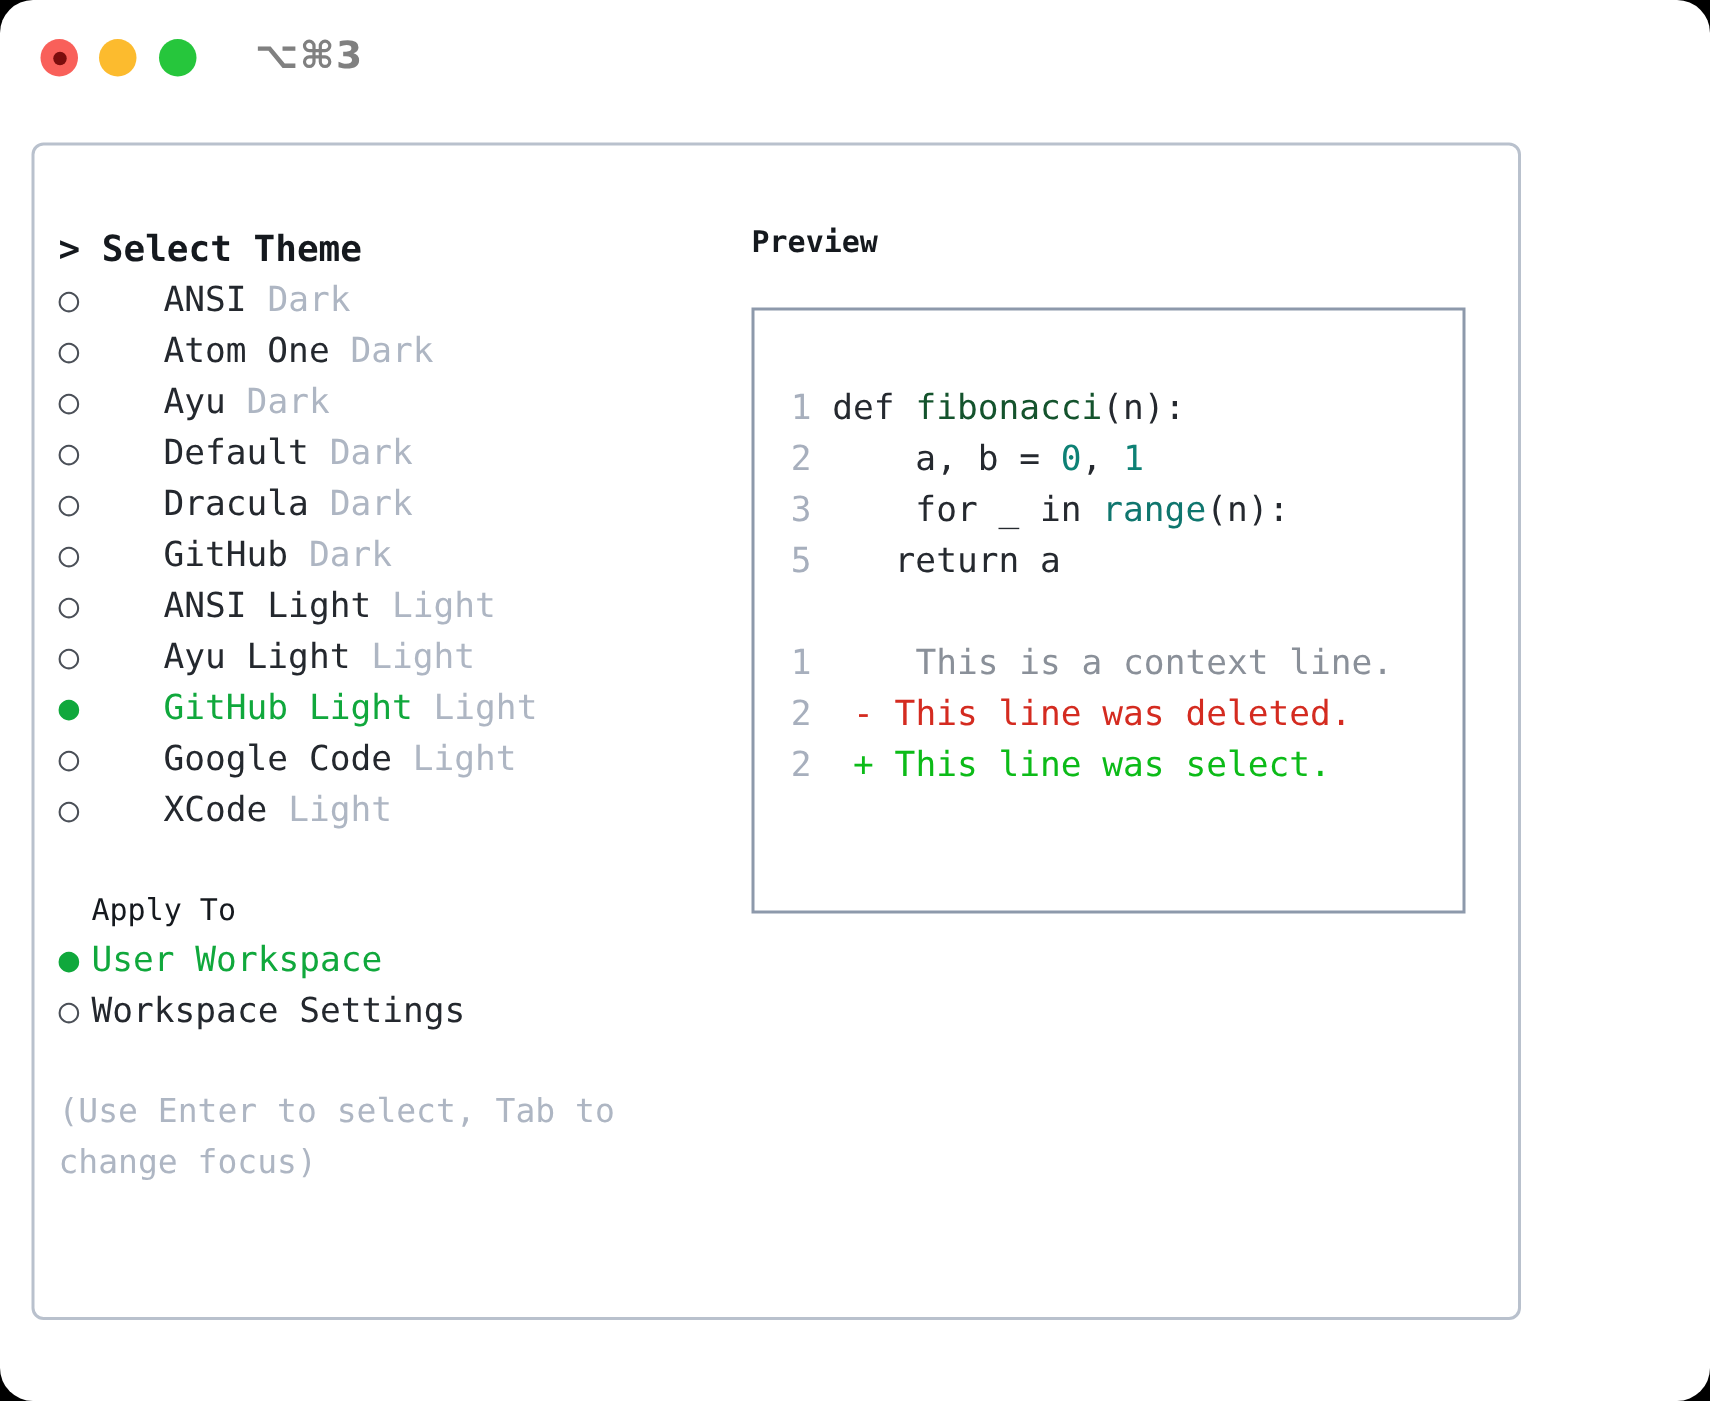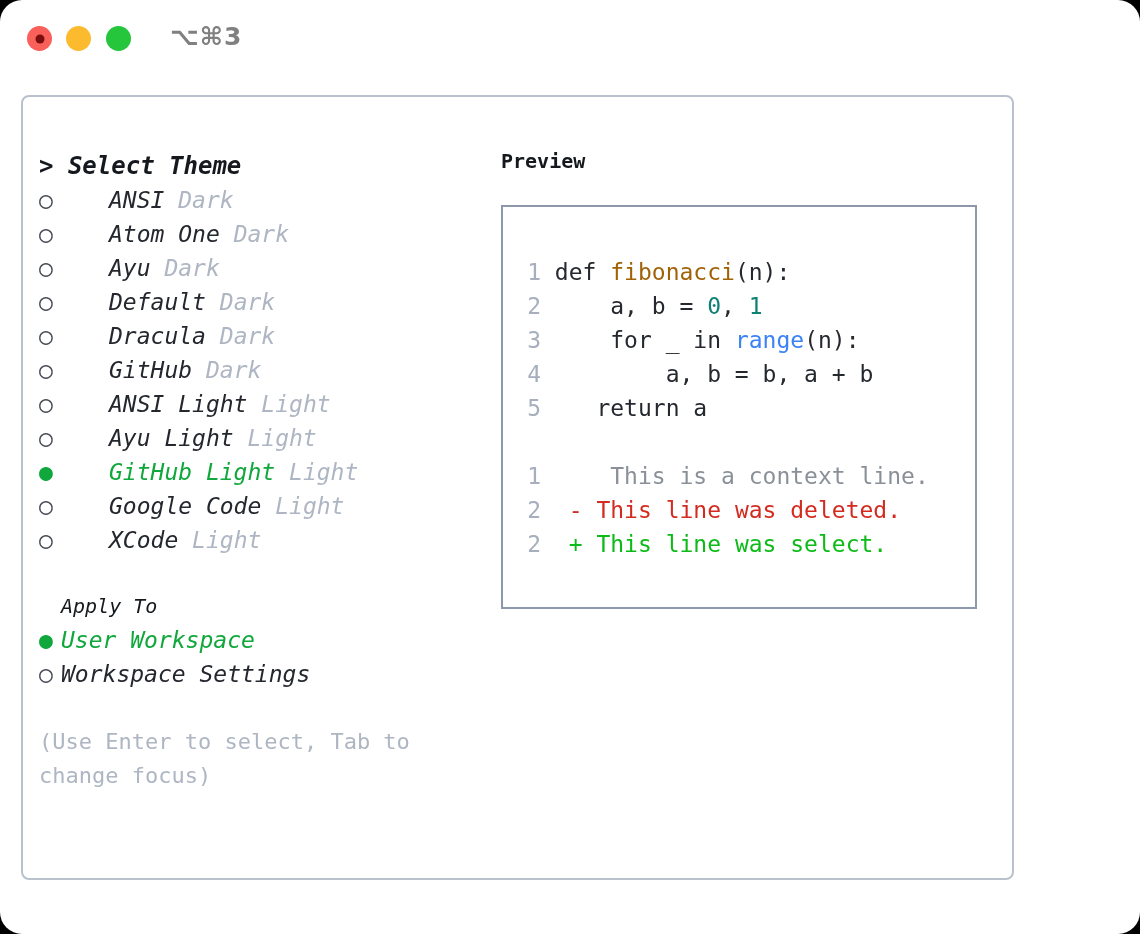--- a/index.html
+++ b/index.html
@@ -82,21 +82,20 @@
     top: 52px;
     width: 440px;
   }
 
   .row {
     height: 34px;
     line-height: 34px;
     font-size: 23px;
     white-space: pre;
     display: block;
-    font-style: italic;
   }
 
   #select-theme-header {
     font-weight: bold;
     color: #15191e;
     font-size: 24px;
   }
 
   .bullet {
     display: inline-block;
@@ -162,23 +161,23 @@
     line-height: 34px;
     white-space: pre;
   }
   .lineno {
     display: inline-block;
     width: 26px;
     text-align: right;
     color: #a7afbd;
   }
   .code-txt { color: #25292f; }
-  .tok-fn   { color: #a16207; }
+  .tok-fn   { color: #14532d; }
   .tok-num  { color: #0e8175; }
-  .tok-call { color: #3b82f6; }
+  .tok-call { color: #0f766e; }
 
   .blank-line { height: 34px; }
 
   .diff-ctx { color: #8a9099; }
   .diff-del { color: #d42b20; }
   .diff-add { color: #0cbb18; }
 </style>
 </head>
 <body>
 
@@ -229,21 +228,20 @@
 
     <div id="right-col">
       <div id="preview-header">Preview</div>
 
       <div id="preview-box">
         <div id="code-area">
           <div id="code-block">
               <div class="code-line"><span class="lineno">1</span> <span class="code-txt">def </span><span class="tok-fn">fibonacci</span><span class="code-txt">(n):</span></div>
               <div class="code-line"><span class="lineno">2</span> <span class="code-txt">    a, b = </span><span class="tok-num">0</span><span class="code-txt">, </span><span class="tok-num">1</span></div>
               <div class="code-line"><span class="lineno">3</span> <span class="code-txt">    for _ in </span><span class="tok-call">range</span><span class="code-txt">(n):</span></div>
-              <div class="code-line"><span class="lineno">4</span> <span class="code-txt">        a, b = b, a + b</span></div>
               <div class="code-line"><span class="lineno">5</span> <span class="code-txt">   return a</span></div>
             </div>
           <div class="blank-line"></div>
           <div id="diff-block">
               <div class="code-line"><span class="lineno">1</span>  <span class="diff-ctx"> </span><span class="diff-ctx">  This is a context line.</span></div>
               <div class="code-line"><span class="lineno">2</span>  <span class="diff-del">-</span><span class="diff-del"> This line was deleted.</span></div>
               <div class="code-line"><span class="lineno">2</span>  <span class="diff-add">+</span><span class="diff-add"> This line was select.</span></div>
             </div>
         </div>
       </div>

